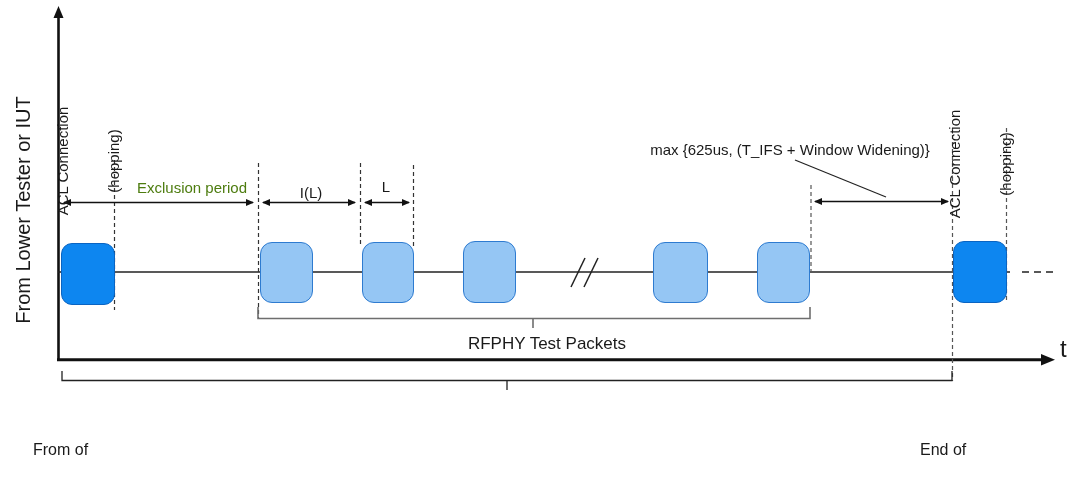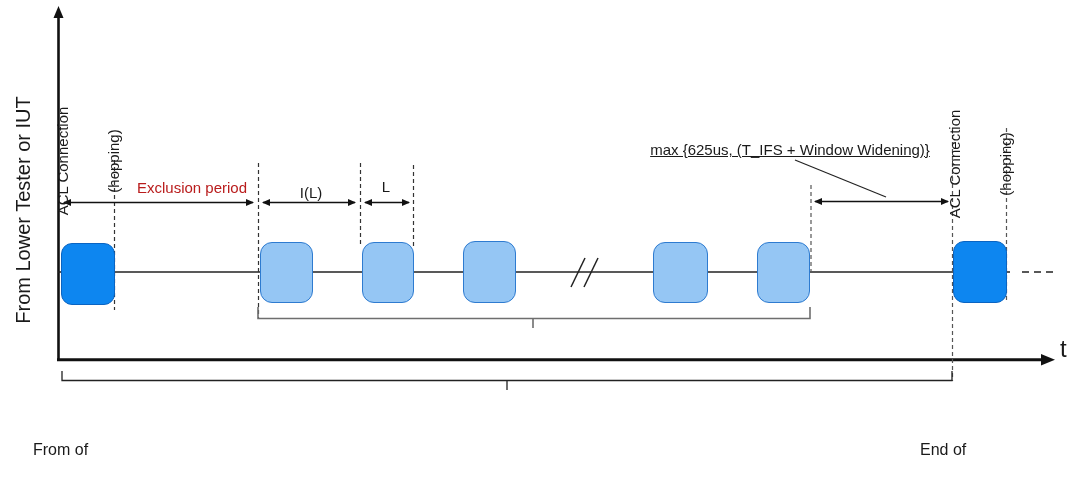--- a/index.html
+++ b/index.html
@@ -13,21 +13,21 @@
   .center{text-align:center;}
   .block{position:absolute;box-sizing:border-box;}
   .packet-dark{
     background:#0d86f0;border:1.5px solid #0a64c2;border-radius:11px;
     width:54px;height:62px;top:242px;
   }
   .packet-light{
     background:#95c6f4;border:1.5px solid #2e7bd0;border-radius:12px;
     width:53px;height:61px;top:242px;
   }
-  .exclusion{color:#b91c1c;}
+  .exclusion{color:#4d7c0f;}
   .small{font-size:15px;line-height:17px;}
   .mid{font-size:17px;line-height:20px;}
   .multiline{font-size:16px;line-height:21px;}
   .axis-label-y{font-size:20px;}
   .t-label{font-size:24px;}
 </style>
 </head>
 <body>
 
 <div id="stage">
@@ -90,22 +90,23 @@
     <div>ACL Connection</div>
     <div>(hopping)</div>
   </div>
 
   <div class="label center small exclusion" style="left:112px;top:179px;width:160px;">Exclusion period</div>
 
   <div class="label center small" style="left:281px;top:184px;width:60px;">I(L)</div>
 
   <div class="label center small" style="left:356px;top:178px;width:60px;">L</div>
 
-  <div class="label center small" style="left:640px;top:141px;width:300px;text-decoration:underline;">max {625us, (T_IFS + Window Widening)}</div>
+  <div class="label center small" style="left:640px;top:141px;width:300px;">max {625us, (T_IFS + Window Widening)}</div>
 
+  <div class="label center mid" style="left:447px;top:334px;width:200px;">RFPHY Test Packets</div>
 
 
   <div class="label multiline" style="left:33px;top:397px;">
     <div>From of</div>
     
     
   </div>
 
   <div class="label multiline" style="left:920px;top:397px;">
     <div>End of</div>

